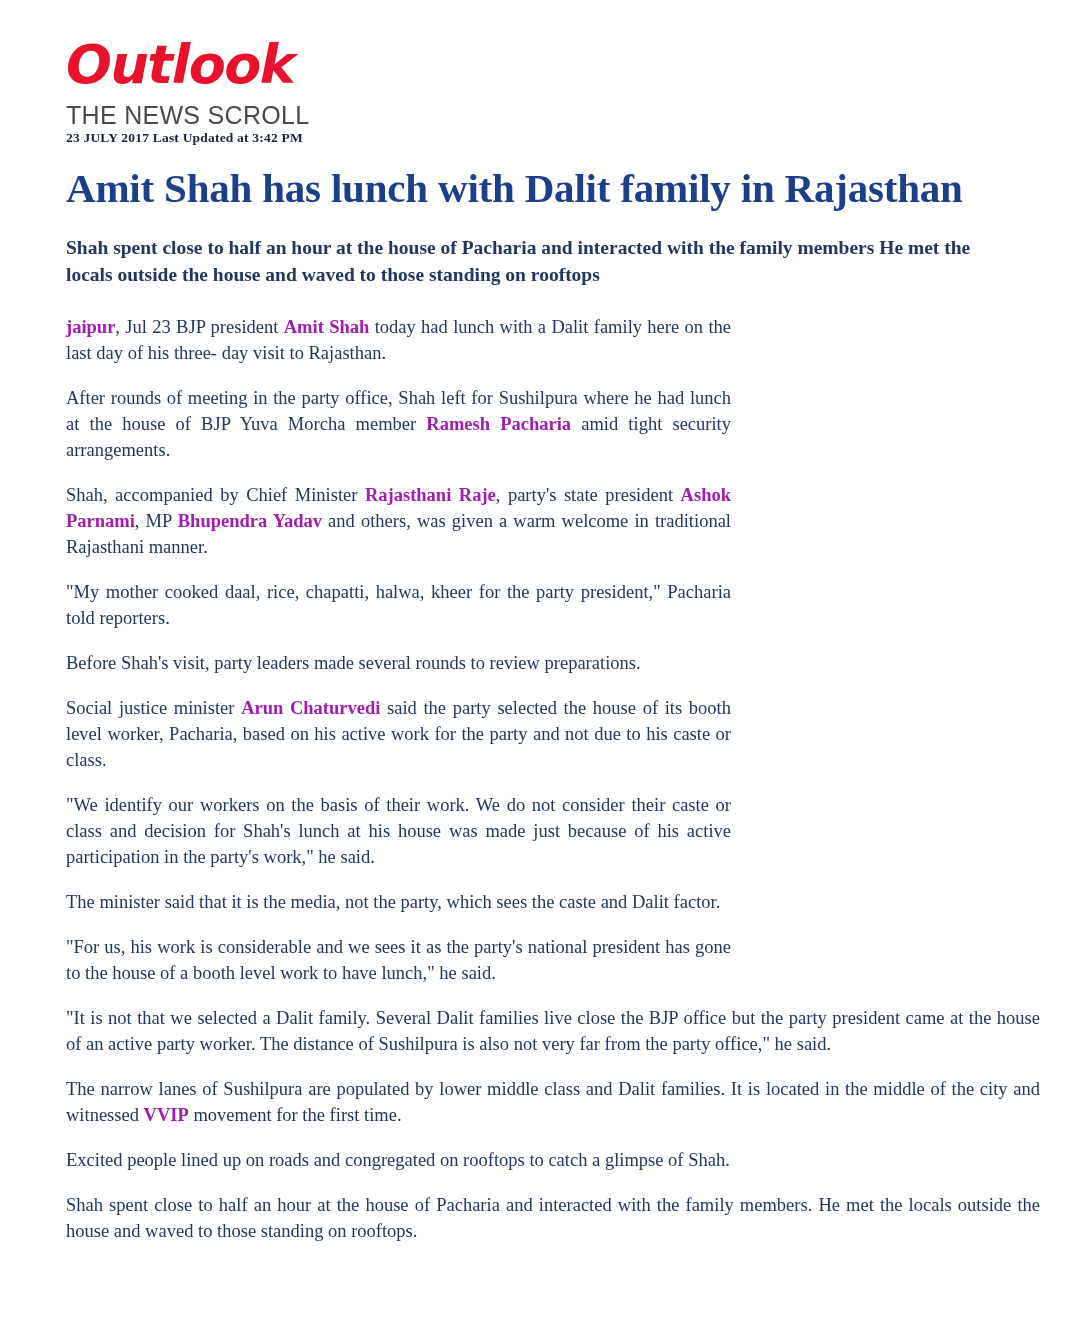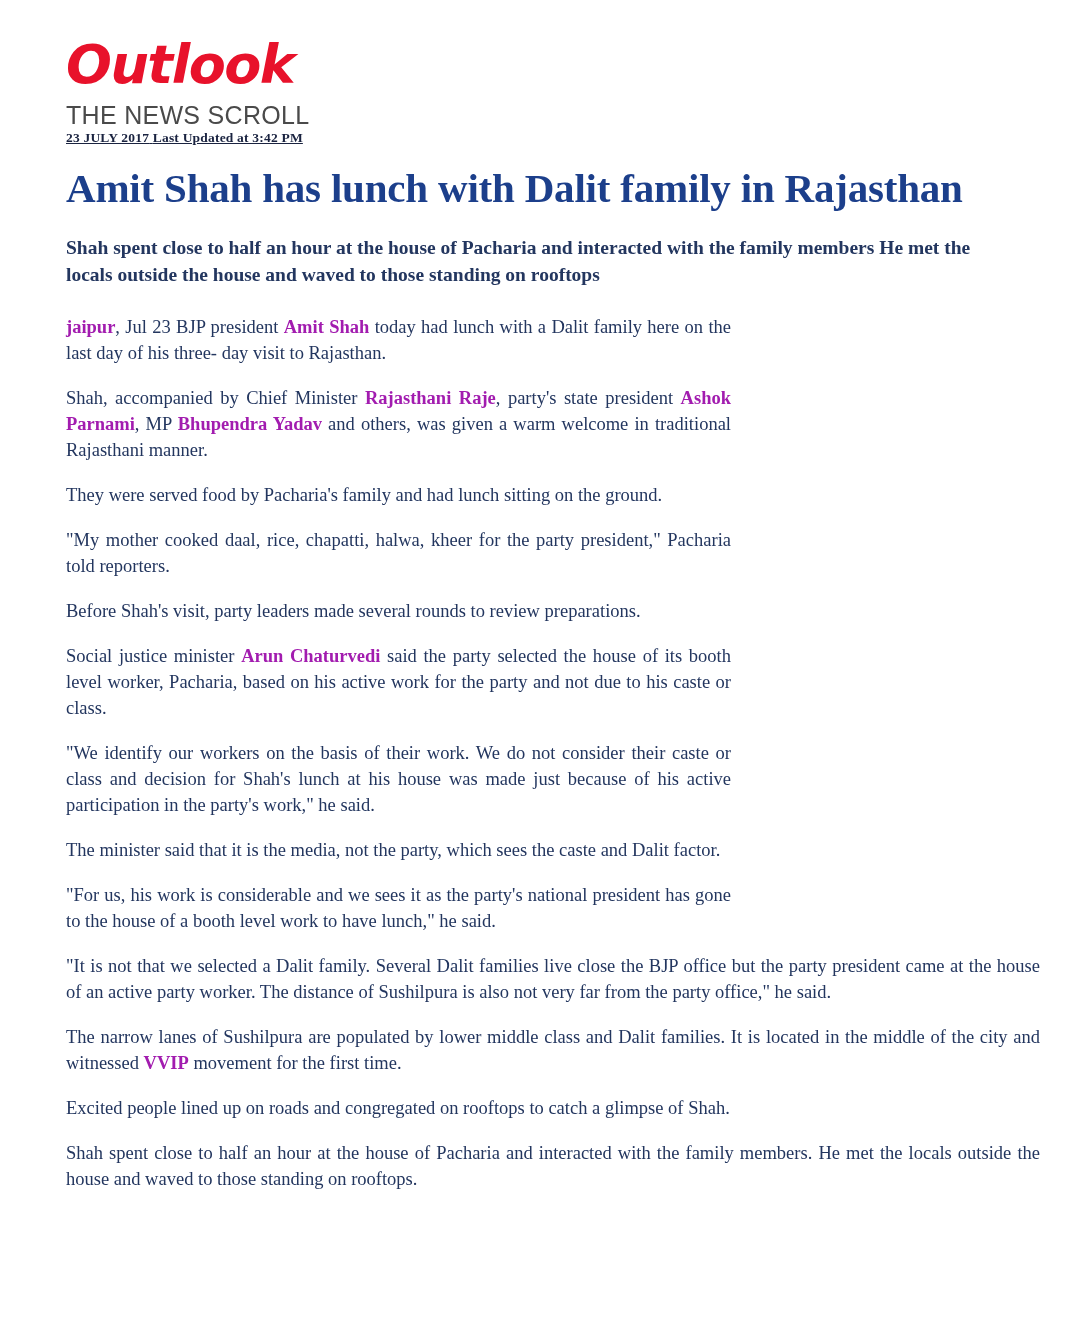--- a/index.html
+++ b/index.html
@@ -35,21 +35,20 @@
     color: #4a4a4a;
     letter-spacing: 0.3px;
   }
   .dateline {
     font-family: "Liberation Serif", serif;
     font-weight: bold;
     font-size: 13.5px;
     letter-spacing: 0.2px;
     color: #1a2340;
     margin-bottom: 18px;
-    text-decoration: underline;
   }
   .dateline .upd {
     font-weight: bold;
   }
   h1.headline {
     font-family: "Liberation Serif", serif;
     font-weight: bold;
     font-size: 41px;
     line-height: 48px;
     color: #1c3f8b;
@@ -97,22 +96,22 @@
     <span>23 JULY 2017</span>
     <span class="upd">Last Updated at 3:42 PM</span>
   </div>
 
   <h1 class="headline">Amit Shah has lunch with Dalit family in Rajasthan</h1>
 
   <div class="standfirst">Shah spent close to half an hour at the house of Pacharia and interacted with the family members He met the locals outside the house and waved to those standing on rooftops</div>
 
   <div class="body" id="article-body">
       <p class="narrow"><b>jaipur</b><span>, Jul 23 BJP president </span><b>Amit Shah</b><span> today had lunch with a Dalit family here on the last day of his three- day visit to Rajasthan.</span></p>
+      <p class="narrow"><span>After rounds of meeting in the party office, Shah left for Sushilpura where he had lunch at the house of BJP Yuva Morcha member </span><b>Ramesh Pacharia</b><span> amid tight security arrangements.</span></p>
       <p class="narrow"><span>Shah, accompanied by Chief Minister </span><b>Rajasthani Raje</b><span>, party's state president </span><b>Ashok Parnami</b><span>, MP </span><b>Bhupendra Yadav</b><span> and others, was given a warm welcome in traditional Rajasthani manner.</span></p>
-      <p class="narrow"><span>They were served food by Pacharia's family and had lunch sitting on the ground.</span></p>
       <p class="narrow"><span>"My mother cooked daal, rice, chapatti, halwa, kheer for the party president," Pacharia told reporters.</span></p>
       <p class="narrow"><span>Before Shah's visit, party leaders made several rounds to review preparations.</span></p>
       <p class="narrow"><span>Social justice minister </span><b>Arun Chaturvedi</b><span> said the party selected the house of its booth level worker, Pacharia, based on his active work for the party and not due to his caste or class.</span></p>
       <p class="narrow"><span>"We identify our workers on the basis of their work. We do not consider their caste or class and decision for Shah's lunch at his house was made just because of his active participation in the party's work," he said.</span></p>
       <p class="narrow"><span>The minister said that it is the media, not the party, which sees the caste and Dalit factor.</span></p>
       <p class="narrow"><span>"For us, his work is considerable and we sees it as the party's national president has gone to the house of a booth level work to have lunch," he said.</span></p>
       <p class="wide"><span>"It is not that we selected a Dalit family. Several Dalit families live close the BJP office but the party president came at the house of an active party worker. The distance of Sushilpura is also not very far from the party office," he said.</span></p>
       <p class="wide"><span>The narrow lanes of Sushilpura are populated by lower middle class and Dalit families. It is located in the middle of the city and witnessed </span><b>VVIP</b><span> movement for the first time.</span></p>
       <p class="wide"><span>Excited people lined up on roads and congregated on rooftops to catch a glimpse of Shah.</span></p>
       <p class="wide"><span>Shah spent close to half an hour at the house of Pacharia and interacted with the family members. He met the locals outside the house and waved to those standing on rooftops.</span></p>

